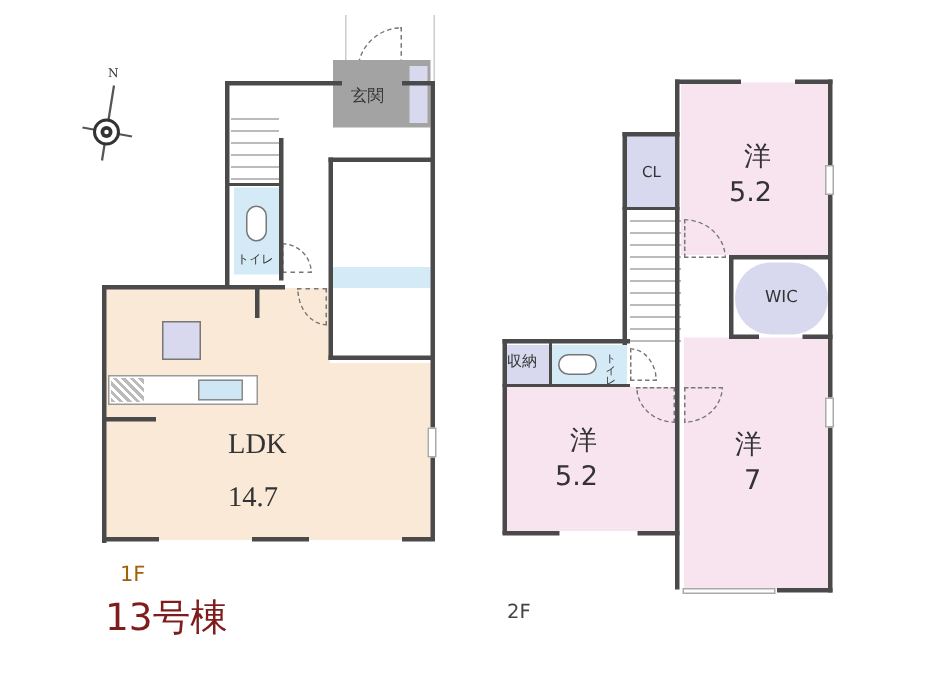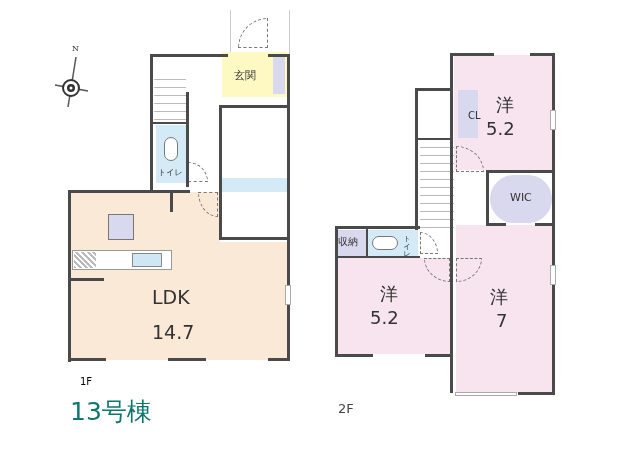--- a/index.html
+++ b/index.html
@@ -27,37 +27,37 @@
   </svg>
 </div>
 
 <div class="abs" style="left:0;top:0;width:310px;height:400px;">
 
   <div class="abs" style="left:230px;top:10px;width:60px;height:45px;border-left:1px solid #ccc;border-right:1px solid #ccc;"></div>
   <div class="door-arc" style="left:238px;top:18px;width:30px;height:30px;border-radius:100% 0 0 0;"></div>
 
   <div class="room" style="left:152px;top:56px;width:70px;height:130px;background:#fff;"></div>
   <div class="stairs-v" style="left:154px;top:72px;width:32px;height:50px;"></div>
-  <div class="room" style="left:222px;top:52px;width:65px;height:45px;background:#fef9c3;">
+  <div class="room" style="left:222px;top:40px;width:65px;height:45px;background:#a3a3a3;">
     <div class="abs" style="right:2px;top:4px;width:12px;height:38px;background:#d8d8ee;"></div>
     <span class="lbl" style="left:12px;top:18px;font-size:11px;">玄関</span>
   </div>
 
   <div class="room" style="left:156px;top:125px;width:30px;height:58px;background:#d4eaf7;">
     <div class="fixture" style="left:8px;top:12px;width:14px;height:24px;border-radius:7px;background:#fff;"></div>
     <span class="lbl" style="left:2px;top:44px;font-size:8px;">トイレ</span>
   </div>
 
 
   <div class="room" style="left:222px;top:178px;width:65px;height:58px;background:#d4eaf7;">
     <span class="lbl" style="left:6px;top:16px;font-size:11px;">洗面室</span>
     <div class="fixture" style="left:44px;top:36px;width:14px;height:18px;background:#fff;"></div>
   </div>
 
-  <div class="room" style="left:70px;top:192px;width:218px;height:168px;background:#fbe9d7;">
+  <div class="room" style="left:70px;top:192px;width:218px;height:168px;background:#fbe9d7;font-family:Liberation Serif, serif;">
     <div class="abs" style="left:150px;top:0;width:70px;height:50px;background:#fff;"></div>
     <div class="abs" style="left:38px;top:22px;width:26px;height:26px;background:#d8d8ee;border:1px solid #777;"></div>
     <div class="abs" style="left:2px;top:58px;width:100px;height:20px;background:#fff;border:1px solid #999;"></div>
     <div class="abs" style="left:4px;top:60px;width:22px;height:16px;background:repeating-linear-gradient(45deg,#bbb 0 2px,#fff 2px 4px);"></div>
     <div class="abs" style="left:62px;top:61px;width:30px;height:14px;background:#cfe6f5;border:1px solid #888;"></div>
     <span class="lbl" style="left:82px;top:95px;font-size:19px;">LDK</span>
     <span class="lbl" style="left:82px;top:130px;font-size:19px;">14.7</span>
   </div>
 
   <div class="door-arc" style="left:188px;top:162px;width:20px;height:20px;"></div>
@@ -73,32 +73,32 @@
   <div class="wall" style="left:219px;top:105px;width:70px;height:3px;"></div>
   <div class="wall" style="left:219px;top:237px;width:70px;height:3px;"></div>
   <div class="wall" style="left:68px;top:190px;width:122px;height:3px;"></div>
   <div class="wall" style="left:68px;top:190px;width:3px;height:172px;"></div>
   <div class="wall" style="left:170px;top:190px;width:3px;height:22px;"></div>
   <div class="wall" style="left:68px;top:358px;width:38px;height:3px;"></div>
   <div class="wall" style="left:168px;top:358px;width:38px;height:3px;"></div>
   <div class="wall" style="left:268px;top:358px;width:22px;height:3px;"></div>
   <div class="wall" style="left:70px;top:278px;width:34px;height:3px;"></div>
 
-  <span class="lbl" style="left:80px;top:376px;font-size:10px;color:#000000;">1F</span>
-  <span class="lbl" style="left:70px;top:398px;font-size:25px;color:#0f766e;">13号棟</span>
+  <span class="lbl" style="left:80px;top:376px;font-size:14px;color:#a16207;">1F</span>
+  <span class="lbl" style="left:70px;top:398px;font-size:25px;color:#7f1d1d;">13号棟</span>
 </div>
 
 <div class="abs" style="left:0;top:0;width:620px;height:465px;">
 
   <div class="room" style="left:454px;top:55px;width:98px;height:115px;background:#f7e4ee;">
     <span class="lbl" style="left:42px;top:40px;font-size:18px;">洋</span>
     <span class="lbl" style="left:32px;top:64px;font-size:18px;">5.2</span>
   </div>
 
-  <div class="room" style="left:418px;top:90px;width:20px;height:48px;background:#d8d8ee;margin-left:40px;">
+  <div class="room" style="left:418px;top:90px;width:32px;height:48px;background:#d8d8ee;">
     <span class="lbl" style="left:10px;top:20px;font-size:10px;">CL</span>
   </div>
 
   <div class="stairs-v" style="left:420px;top:140px;width:34px;height:90px;"></div>
 
   <div class="room" style="left:456px;top:172px;width:28px;height:88px;background:#fff;"></div>
 
   <div class="room" style="left:490px;top:175px;width:62px;height:48px;background:#d8d8ee;border-radius:24px;">
     <span class="lbl" style="left:20px;top:17px;font-size:11px;">WIC</span>
   </div>

